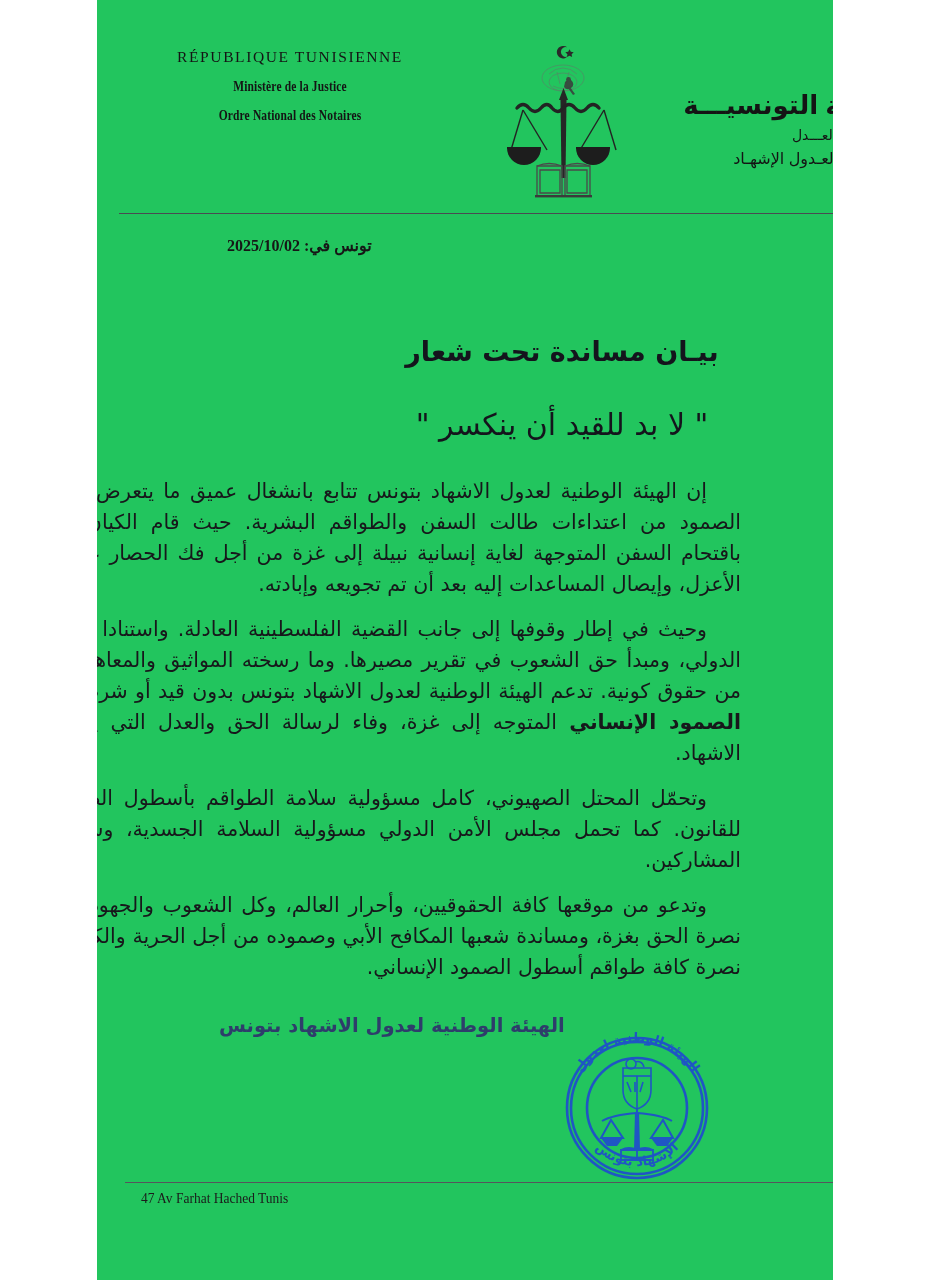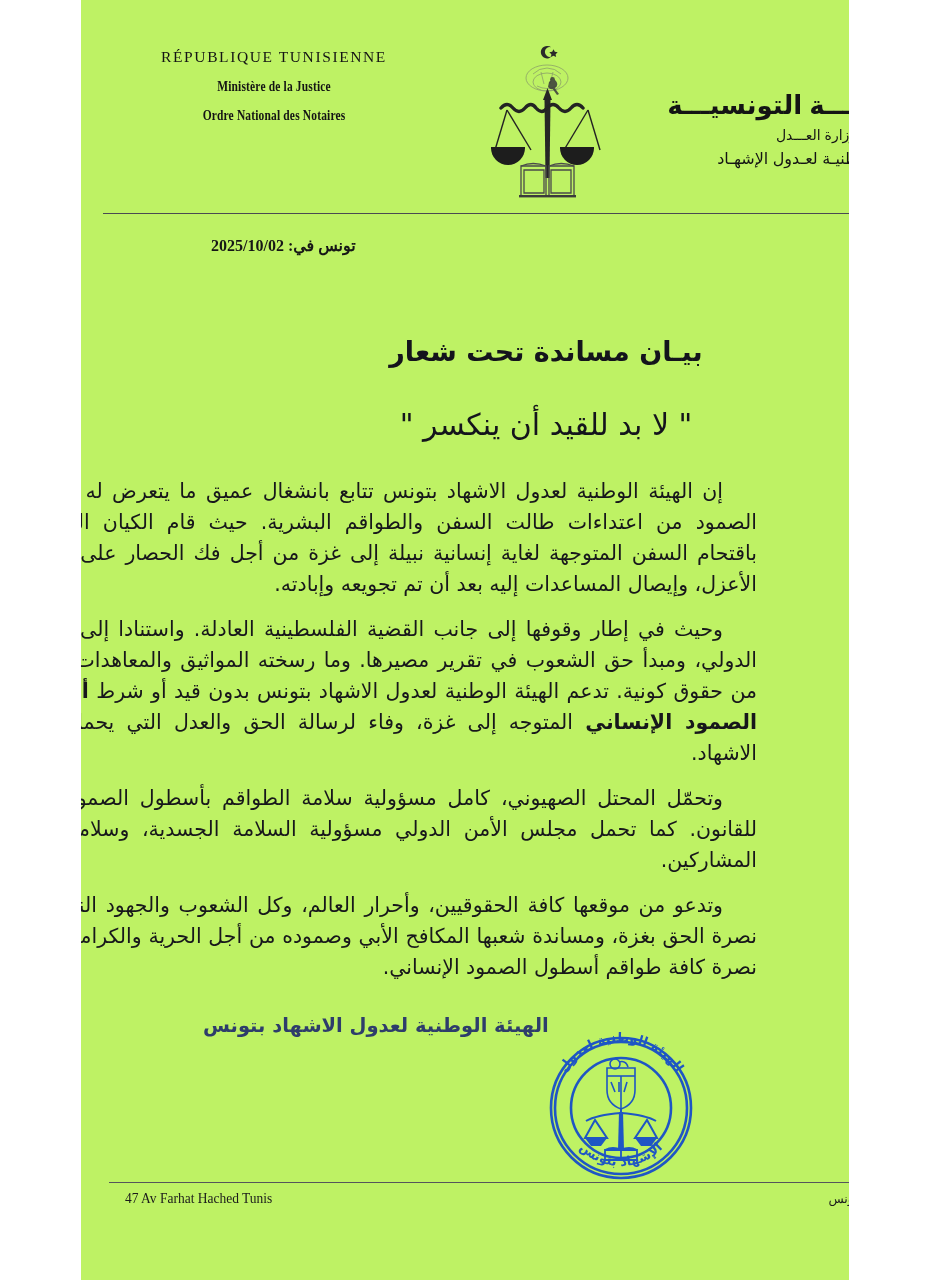--- a/index.html
+++ b/index.html
@@ -10,23 +10,22 @@
   }
   body {
     font-family: "Liberation Sans", "DejaVu Sans", sans-serif;
     color: #1a1a1a;
   }
   .page {
     position: relative;
     width: 736px;
     height: 1280px;
     margin: 0 auto;
-    background: #bef264;
+    background: #22c55e;
     overflow: hidden;
-    padding-left: 32px;
   }
 
   
   .letterhead {
     position: absolute;
     top: 38px;
     left: 0;
     width: 930px;
     height: 165px;
   }

